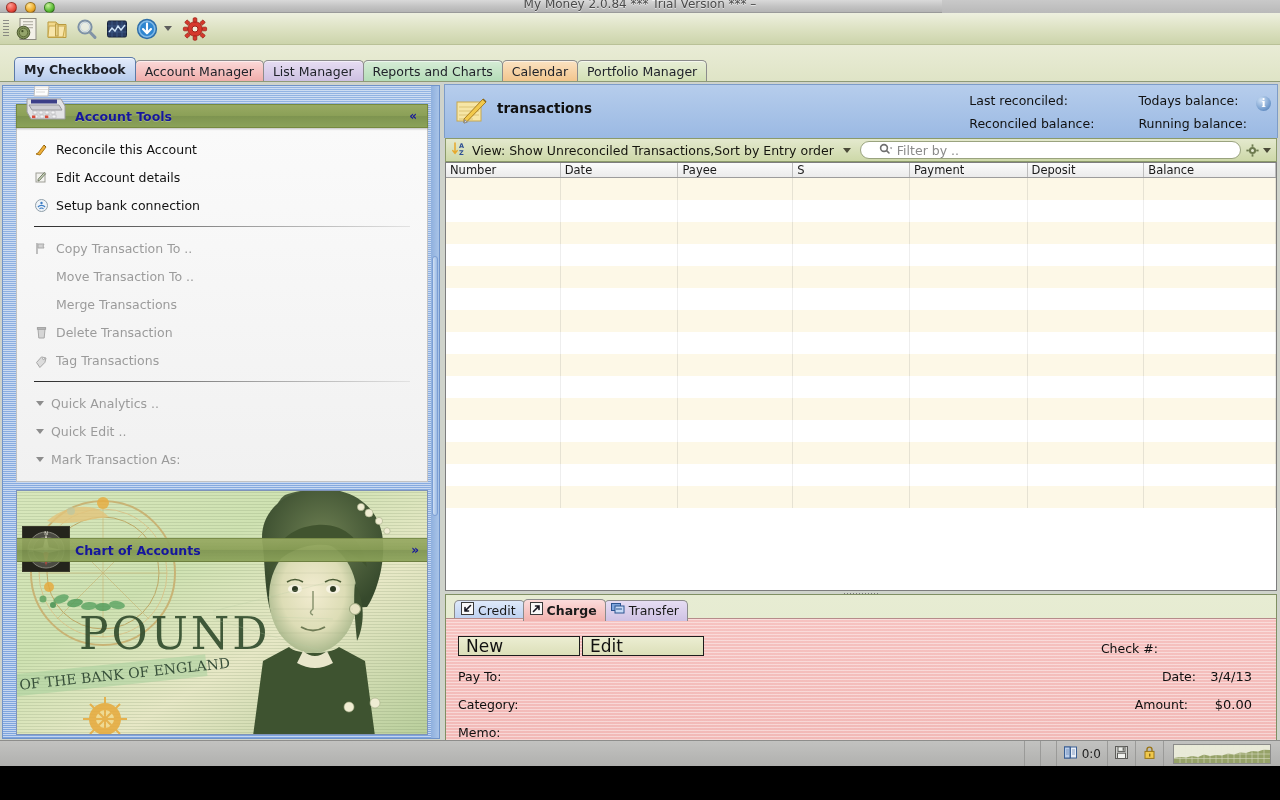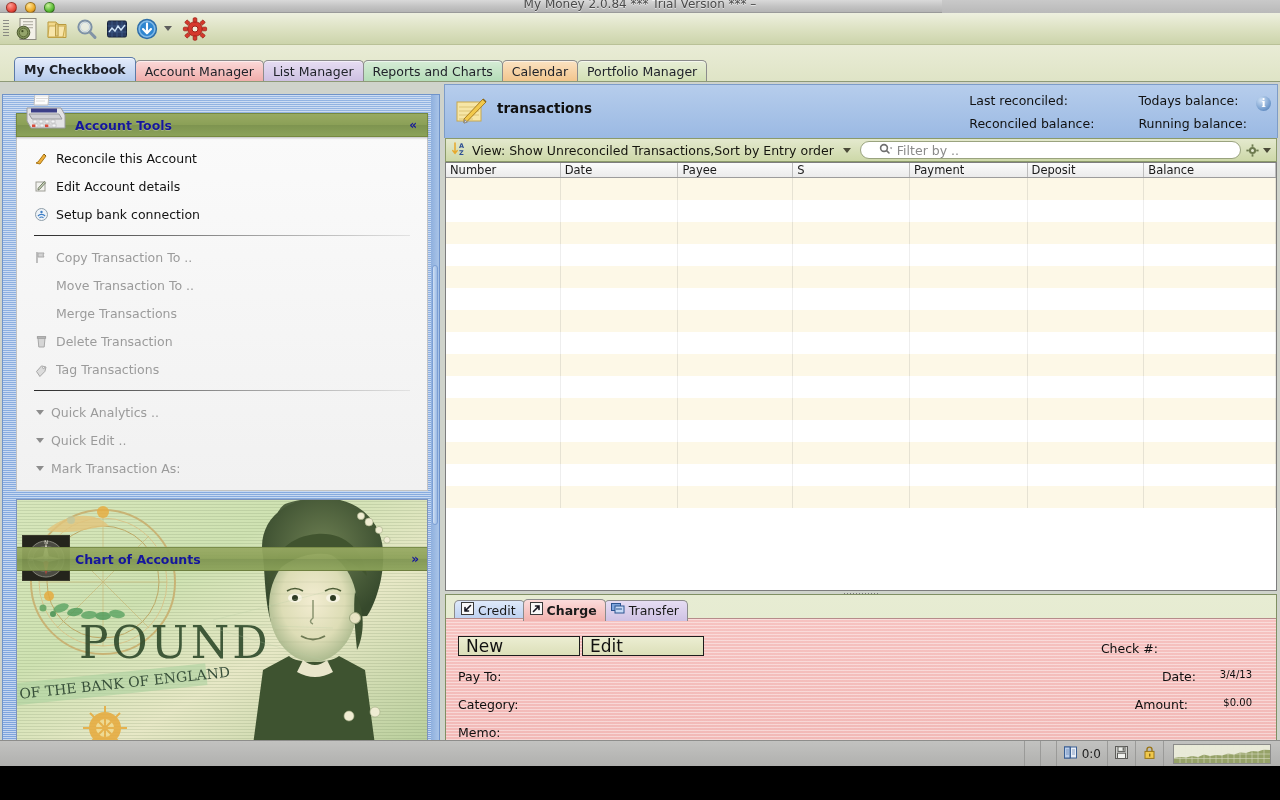--- a/index.html
+++ b/index.html
@@ -78,21 +78,21 @@
   .tab.t-list      { background: linear-gradient(to bottom,#e7ddf2,#cdc0e2); }
   .tab.t-reports   { background: linear-gradient(to bottom,#d6ecd6,#b4dcb7); }
   .tab.t-calendar  { background: linear-gradient(to bottom,#fbe2c1,#f2c58d); }
   .tab.t-portfolio { background: linear-gradient(to bottom,#e7eed6,#d2e0b4); }
 
   
   .content { position: absolute; left: 0; top: 82px; width: 1280px; height: 658px; background:#cfd3cb; }
 
   
   .sidebar {
-    position: absolute; left: 2px; top: 12px; width: 438px; height: 654px;
+    position: absolute; left: 2px; top: 3px; width: 438px; height: 654px;
     background:
       repeating-linear-gradient(to bottom,
         rgba(255,255,255,.55) 0 1px, rgba(255,255,255,0) 1px 2px),
       linear-gradient(to bottom, #93b4e2, #7ea4dd);
     border: 1px solid #6f93c9;
     overflow: hidden;
   }
   .sb-scroll {
     position: absolute; right: 0; top: 0; width: 8px; height: 100%;
     background: linear-gradient(to right,#8fb0de,#a9c4e8);
@@ -217,21 +217,21 @@
     position: absolute; left: 0; top: 23px; width: 830px; height: 203px;
     background:
       repeating-linear-gradient(to bottom, rgba(255,255,255,.42) 0 1px, rgba(255,255,255,0) 1px 3px),
       linear-gradient(to bottom,#f6c2c0,#efb3b1);
     border-top: 1px solid #b68b8a;
   }
   .btnrow { position: absolute; left: 12px; top: 17px; display: flex; gap: 2px; }
   .fbtn { width: 122px; height: 20px; line-height: 19px; padding-left: 7px; font-size: 17px; color: #111;
           background: linear-gradient(to bottom,#eceed2,#dcdfb9); border: 1px solid #1d1d1d; cursor: default; }
   .flabel { position: absolute; font-size: 12.5px; color: #0f0f0f; }
-  .fvalue { position: absolute; font-size: 10px; color: #0f0f0f; }
+  .fvalue { position: absolute; font-size: 13px; color: #0f0f0f; }
   .cbox { position: absolute; width: 12px; height: 12px; border: 1px solid #9b8080; border-radius: 2px;
           background: linear-gradient(to bottom,#ffffff,#f0e4e4); }
 
   
   .statusbar { position: absolute; left: 0; top: 740px; width: 1280px; height: 26px;
                background: linear-gradient(to bottom,#c2c2c0,#b0b0ae); border-top: 1px solid #8d8d8b; }
   .sb-right { position: absolute; right: 0; top: 0; height: 26px; display: flex; align-items: center; }
   .sb-cell { height: 26px; display: flex; align-items: center; justify-content: center;
              border-left: 1px solid #9a9a98; padding: 0 6px; }
   .sb-count { font-size: 12px; color: #1d1d1d; margin-left: 4px; }

